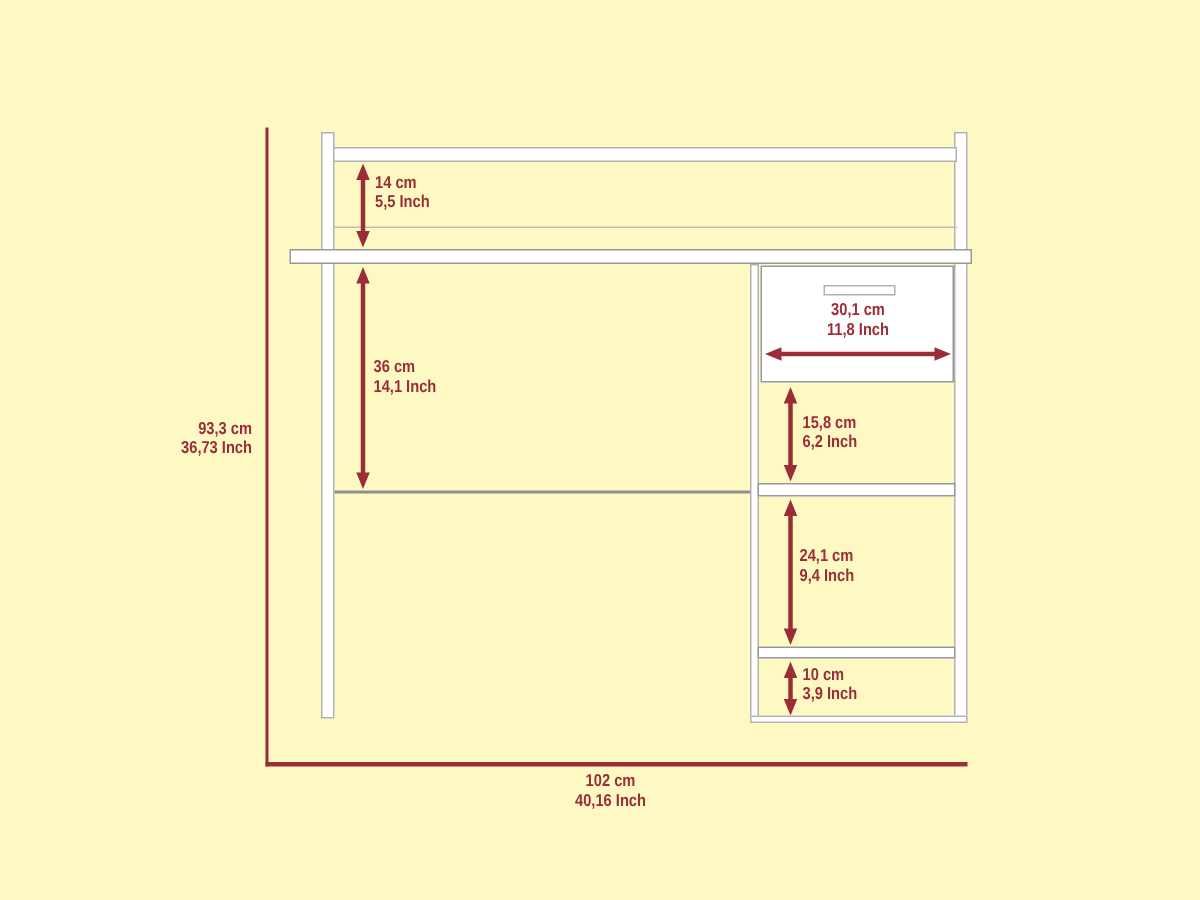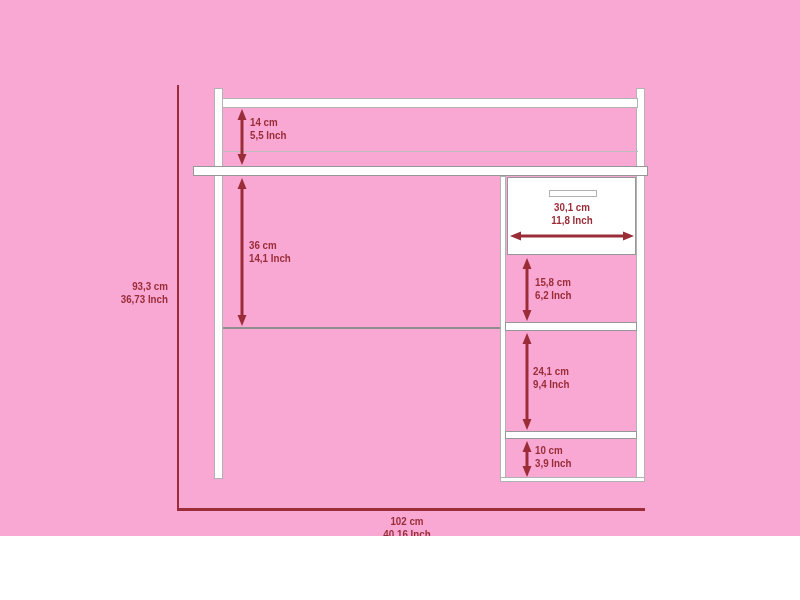--- a/index.html
+++ b/index.html
@@ -1,17 +1,17 @@
 <!DOCTYPE html>
 <html style="--color-dimension: #9a2d38; --color-structure: #b2b2b2; --color-background: #fefefe;"><head>
 <meta charset="utf-8">
 <style>
   html,body{margin:0;padding:0;background:#fff;}
   .stage{
-    position:relative;width:800px;height:536px;background:#f9a8d4;overflow:hidden;
+    position:relative;width:800px;height:600px;background:#fef9c3;overflow:hidden;
     font-family:"Liberation Sans",sans-serif;
   }
   
   .part{position:absolute;background:#fff;border:1px solid #b2b2b2;box-sizing:border-box;}
   .part.dark{border-color:#979797;}
   .hairline{position:absolute;background:#bdbdbd;}
   .hairline.dark{background:#8e8e8e;}
   
   .dim-line{position:absolute;background:var(--color-dimension,#9a2d38);}
   

